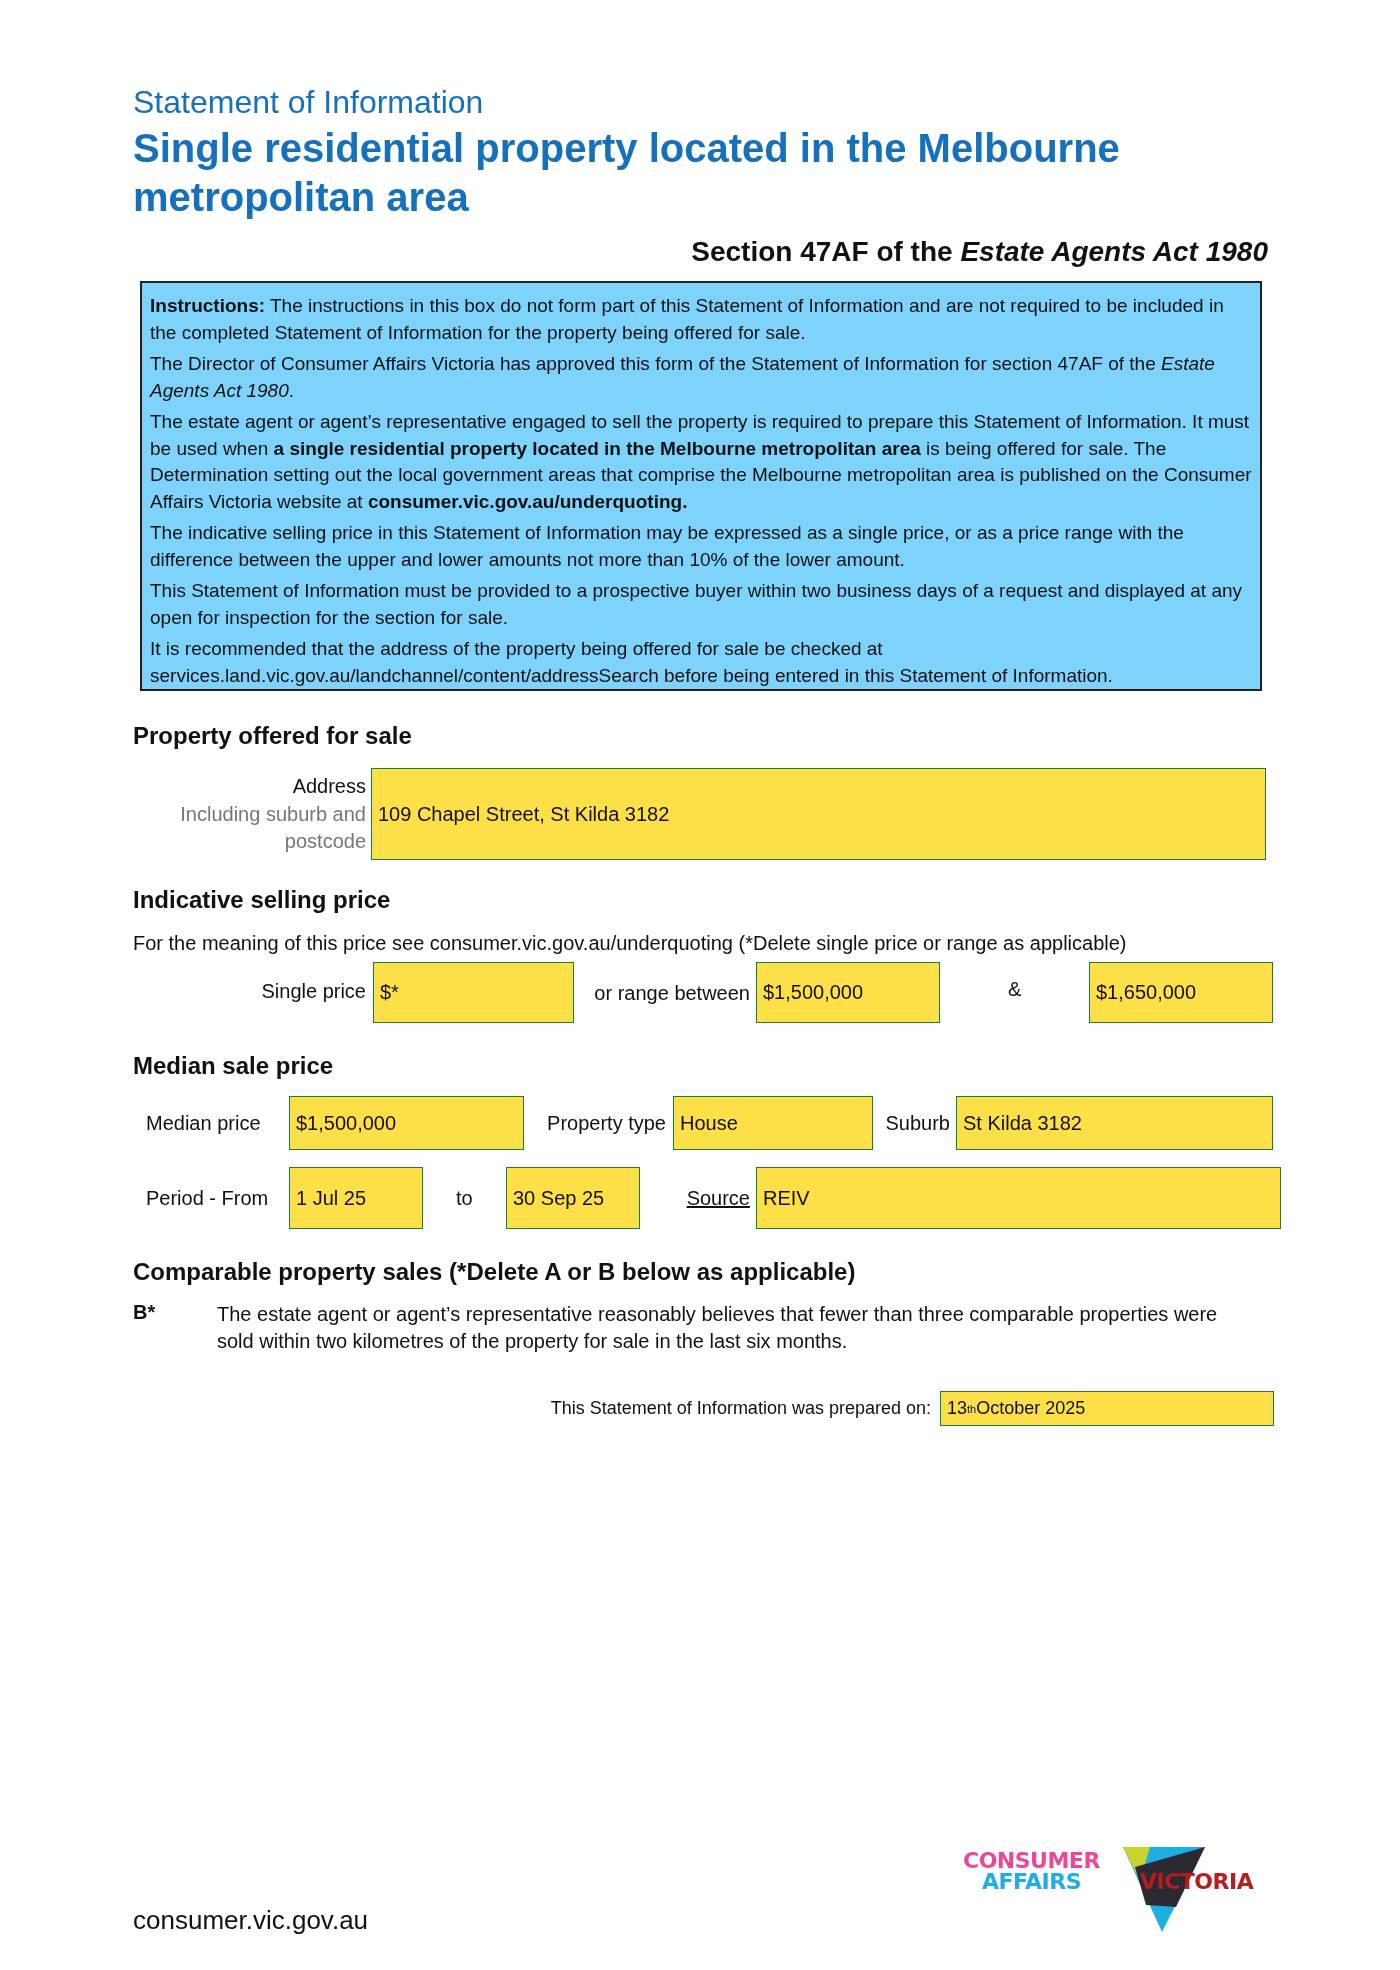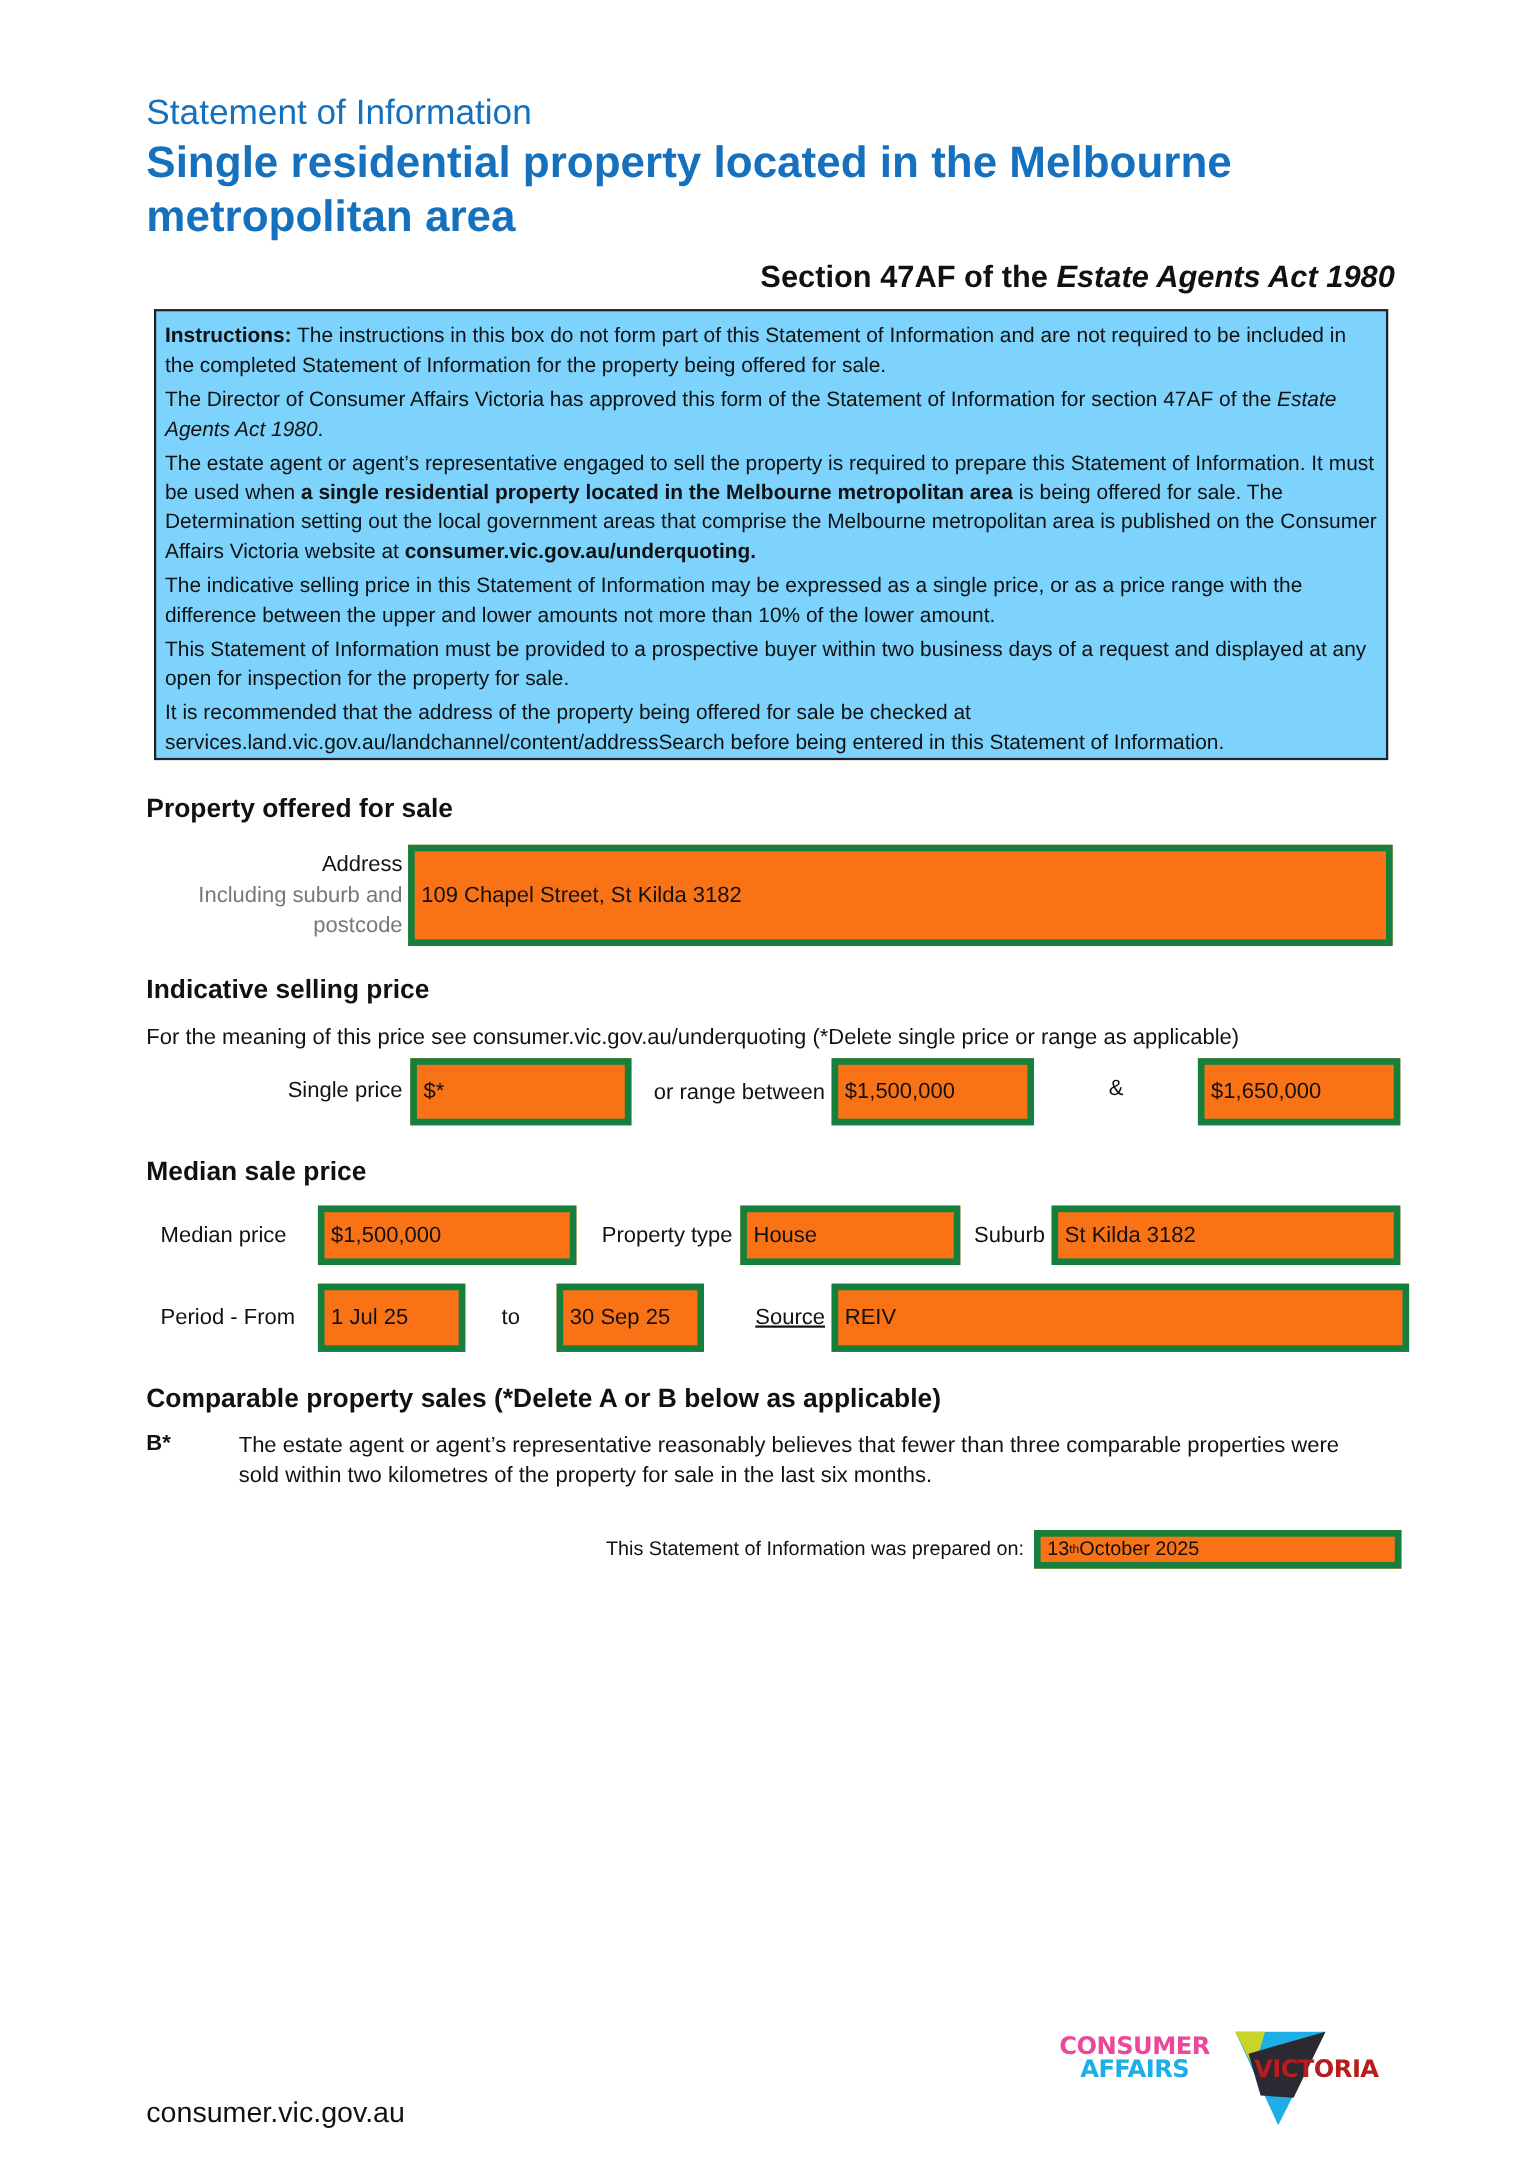--- a/index.html
+++ b/index.html
@@ -9,42 +9,42 @@
   .blue { color:#1570bd; }
   .t-sub { left:133px; top:84px; font-size:32px; }
   .t-main { left:133px; top:124px; font-size:40px; font-weight:bold; line-height:49px; width:1150px; }
   .section-ref { right:132px; top:236px; font-size:28px; font-weight:bold; }
   .section-ref i { font-style:italic; }
   .instr { left:140px; top:281px; width:1122px; height:410px; border:2px solid #222;
            background:#7dd3fc; padding:10px 8px 0 8px; box-sizing:border-box;
            font-size:19px; line-height:26.5px; }
   .instr p { margin:0 0 5px 0; }
   .h2 { left:133px; font-size:24px; font-weight:bold; }
-  .box { border:6px solid #15803d; box-sizing:border-box; font-size:20px; padding-left:6px;
-         display:flex; align-items:center; background:#f97316; }
+  .box { border:1px solid #15803d; box-sizing:border-box; font-size:20px; padding-left:6px;
+         display:flex; align-items:center; background:#fde047; }
   .lbl { font-size:20px; text-align:right; }
   .grey { color:#777; }
   .body20 { font-size:20px; }
   .logo-text { font-family:"DejaVu Sans", sans-serif; font-weight:bold; letter-spacing:-0.5px; }
 </style>
 </head>
 <body>
 
 <div class="abs blue t-sub">Statement of Information</div>
 <div class="abs blue t-main">Single residential property located in the Melbourne metropolitan area</div>
 <div class="abs section-ref">
   <span>Section 47AF of the </span><i>Estate Agents Act 1980</i>
 </div>
 
 <div class="abs instr">
   <p><b>Instructions:</b><span> The instructions in this box do not form part of this Statement of Information and are not required to be included in the completed Statement of Information for the property being offered for sale.</span></p>
   <p><span>The Director of Consumer Affairs Victoria has approved this form of the Statement of Information for section 47AF of the </span><i>Estate Agents Act 1980</i><span>.</span></p>
   <p><span>The estate agent or agent’s representative engaged to sell the property is required to prepare this Statement of Information. It must be used when </span><b>a single residential property located in the Melbourne metropolitan area</b><span> is being offered for sale. The Determination setting out the local government areas that comprise the Melbourne metropolitan area is published on the Consumer Affairs Victoria website at </span><b>consumer.vic.gov.au/underquoting.</b></p>
   <p>The indicative selling price in this Statement of Information may be expressed as a single price, or as a price range with the difference between the upper and lower amounts not more than 10% of the lower amount.</p>
-  <p>This Statement of Information must be provided to a prospective buyer within two business days of a request and displayed at any open for inspection for the property for sale.</p>
+  <p>This Statement of Information must be provided to a prospective buyer within two business days of a request and displayed at any open for inspection for the section for sale.</p>
   <p>It is recommended that the address of the property being offered for sale be checked at services.land.vic.gov.au/landchannel/content/addressSearch before being entered in this Statement of Information.</p>
 </div>
 
 <div class="abs h2" style="top:722px;">Property offered for sale</div>
 <div class="abs lbl" style="left:140px; top:773px; width:226px; line-height:27.5px;">
   <div>Address</div>
   <div class="grey">Including suburb and</div>
   <div class="grey">postcode</div>
 </div>
 <div class="abs box" style="left:371px; top:768px; width:895px; height:92px;">109 Chapel Street, St Kilda 3182</div>

